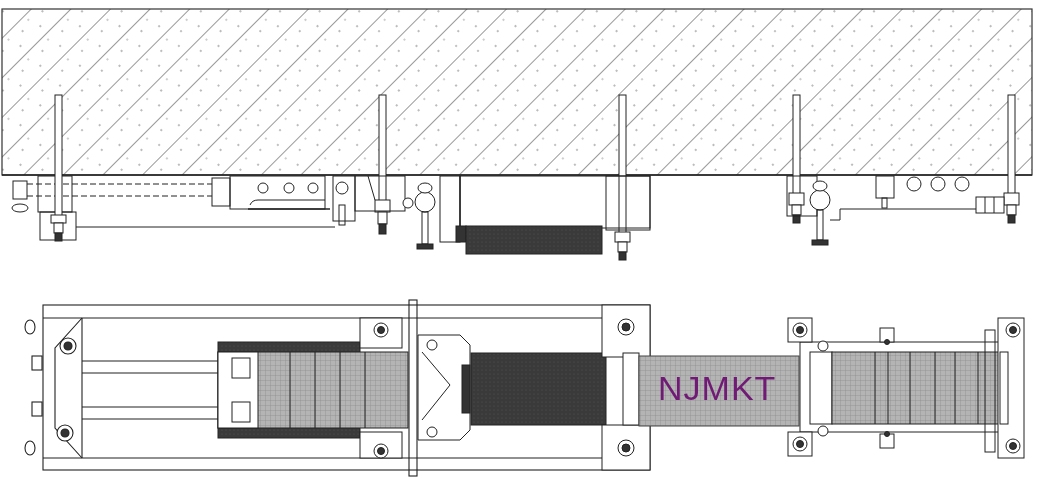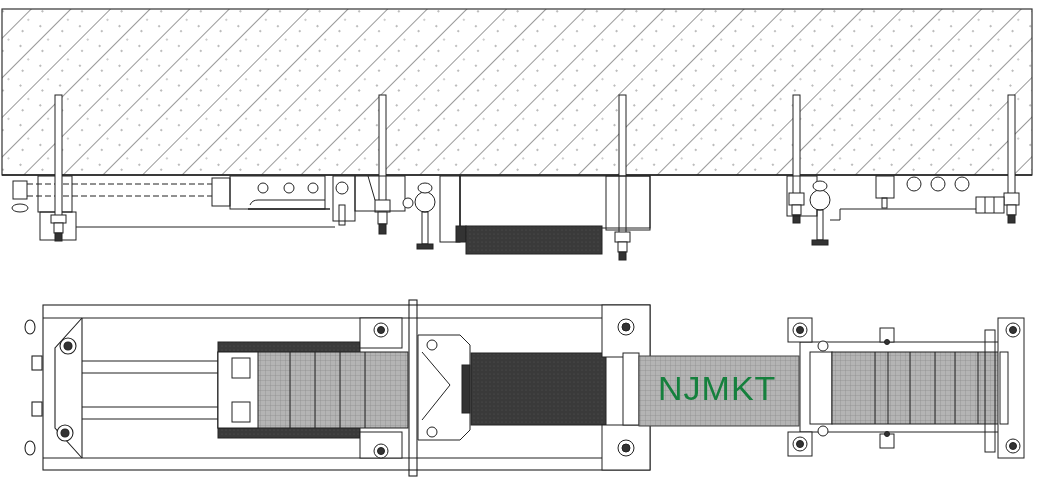--- a/index.html
+++ b/index.html
@@ -1,18 +1,18 @@
 <!DOCTYPE html>
 <html><head>
 <meta charset="utf-8">
 <style>
   html,body{margin:0;padding:0;background:#ffffff;}
   body{width:1039px;height:487px;overflow:hidden;position:relative;font-family:"Liberation Sans",sans-serif;}
   svg{position:absolute;left:0;top:0;}
-  .watermark{position:absolute;font-family:"Liberation Sans",sans-serif;font-size:34px;color:#15803d;letter-spacing:1px;text-align:center;}
+  .watermark{position:absolute;font-family:"Liberation Sans",sans-serif;font-size:34px;color:#701a75;letter-spacing:1px;text-align:center;}
 </style>
 </head>
 <body>
 
 <svg width="1039" height="487" viewBox="0 0 1039 487">
   <defs>
     <pattern id="hatch" width="28" height="28" patternUnits="userSpaceOnUse" patternTransform="rotate(45)">
       <line x1="0" y1="0" x2="0" y2="28" stroke="#444" stroke-width="1.1"></line>
       <circle cx="10" cy="6" r="0.8" fill="#666"></circle>
       <circle cx="19" cy="18" r="0.8" fill="#666"></circle>

